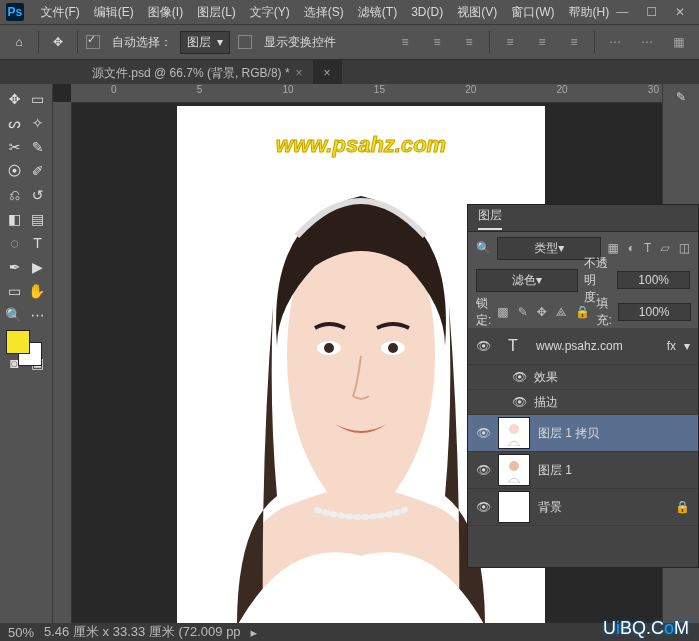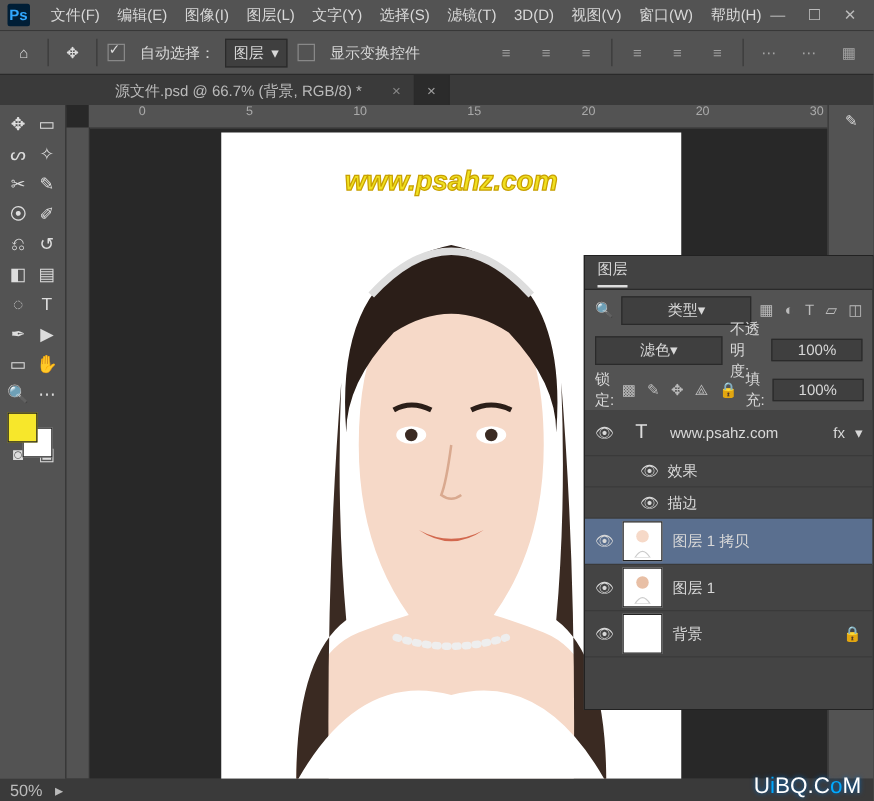--- a/index.html
+++ b/index.html
@@ -8,21 +8,21 @@
   .menu-item{padding:0 7px;cursor:default;white-space:nowrap}
   .win-controls{margin-left:auto;display:flex;gap:18px;padding-right:8px;color:#bbb}
   .optbar{height:34px;background:#535353;display:flex;align-items:center;padding:0 8px;gap:8px;border-bottom:1px solid #2a2a2a}
   .opt-icon{width:22px;height:22px;display:flex;align-items:center;justify-content:center;color:#ddd}
   .opt-sep{width:1px;height:22px;background:#3a3a3a}
   .checkbox{width:12px;height:12px;border:1px solid #888;display:inline-block;vertical-align:middle;margin-right:4px;position:relative}
   .checkbox.checked::after{content:"✓";position:absolute;left:0;top:-3px;color:#ddd;font-size:11px}
   .sel-wrap{background:#3f3f3f;border:1px solid #2a2a2a;padding:2px 6px;display:flex;align-items:center;gap:6px}
   .opt-iconbtn{width:24px;height:22px;display:flex;align-items:center;justify-content:center;opacity:.6}
   .tabs{height:26px;background:#3a3a3a;display:flex;align-items:stretch;padding-left:82px}
-  .tab{display:flex;align-items:center;gap:24px;padding:0 10px;border-right:1px solid #2a2a2a;color:#bbb}
+  .tab{display:flex;align-items:center;gap:6px;padding:0 10px;border-right:1px solid #2a2a2a;color:#bbb}
   .tab.active{background:#2b2b2b;color:#eee}
   .tab .x{opacity:.6}
   .content{position:absolute;left:0;top:84px;right:0;bottom:18px;display:flex}
   .tools{width:44px;background:#535353;padding:4px;display:grid;grid-template-columns:1fr 1fr;grid-auto-rows:22px;gap:2px;border-right:1px solid #383838}
   .tool{display:flex;align-items:center;justify-content:center;color:#ddd;font-size:14px}
   .swatches{grid-column:1 / -1;height:36px;position:relative}
   .fg{position:absolute;width:22px;height:22px;left:2px;top:2px;background:#f7e72b;border:1px solid #222}
   .bg{position:absolute;width:22px;height:22px;left:14px;top:14px;background:#fff;border:1px solid #222}
   .canvas-wrap{flex:1;background:#282828;position:relative;overflow:hidden}
   .ruler-h{position:absolute;left:18px;right:0;top:0;height:18px;background:#535353;color:#aaa;display:flex;justify-content:space-between;padding:0 40px;font-size:10px;border-bottom:1px solid #333}
@@ -257,18 +257,19 @@
       <div class="eye">👁</div>
       <div class="thumb"></div>
       <span>背景</span>
       <span style="margin-left:auto">🔒</span>
     </div>
   </div>
 </div>
 
 <div class="statusbar">
   <span>50%</span>
+  <span>5.46 厘米 x 33.33 厘米 (72.009 pp</span>
   <span>▸</span>
 </div>
 
 <div class="footer-wm">
   U<span class="b">i</span>BQ.C<span class="b">o</span>M
 </div>
 
 </body></html>

